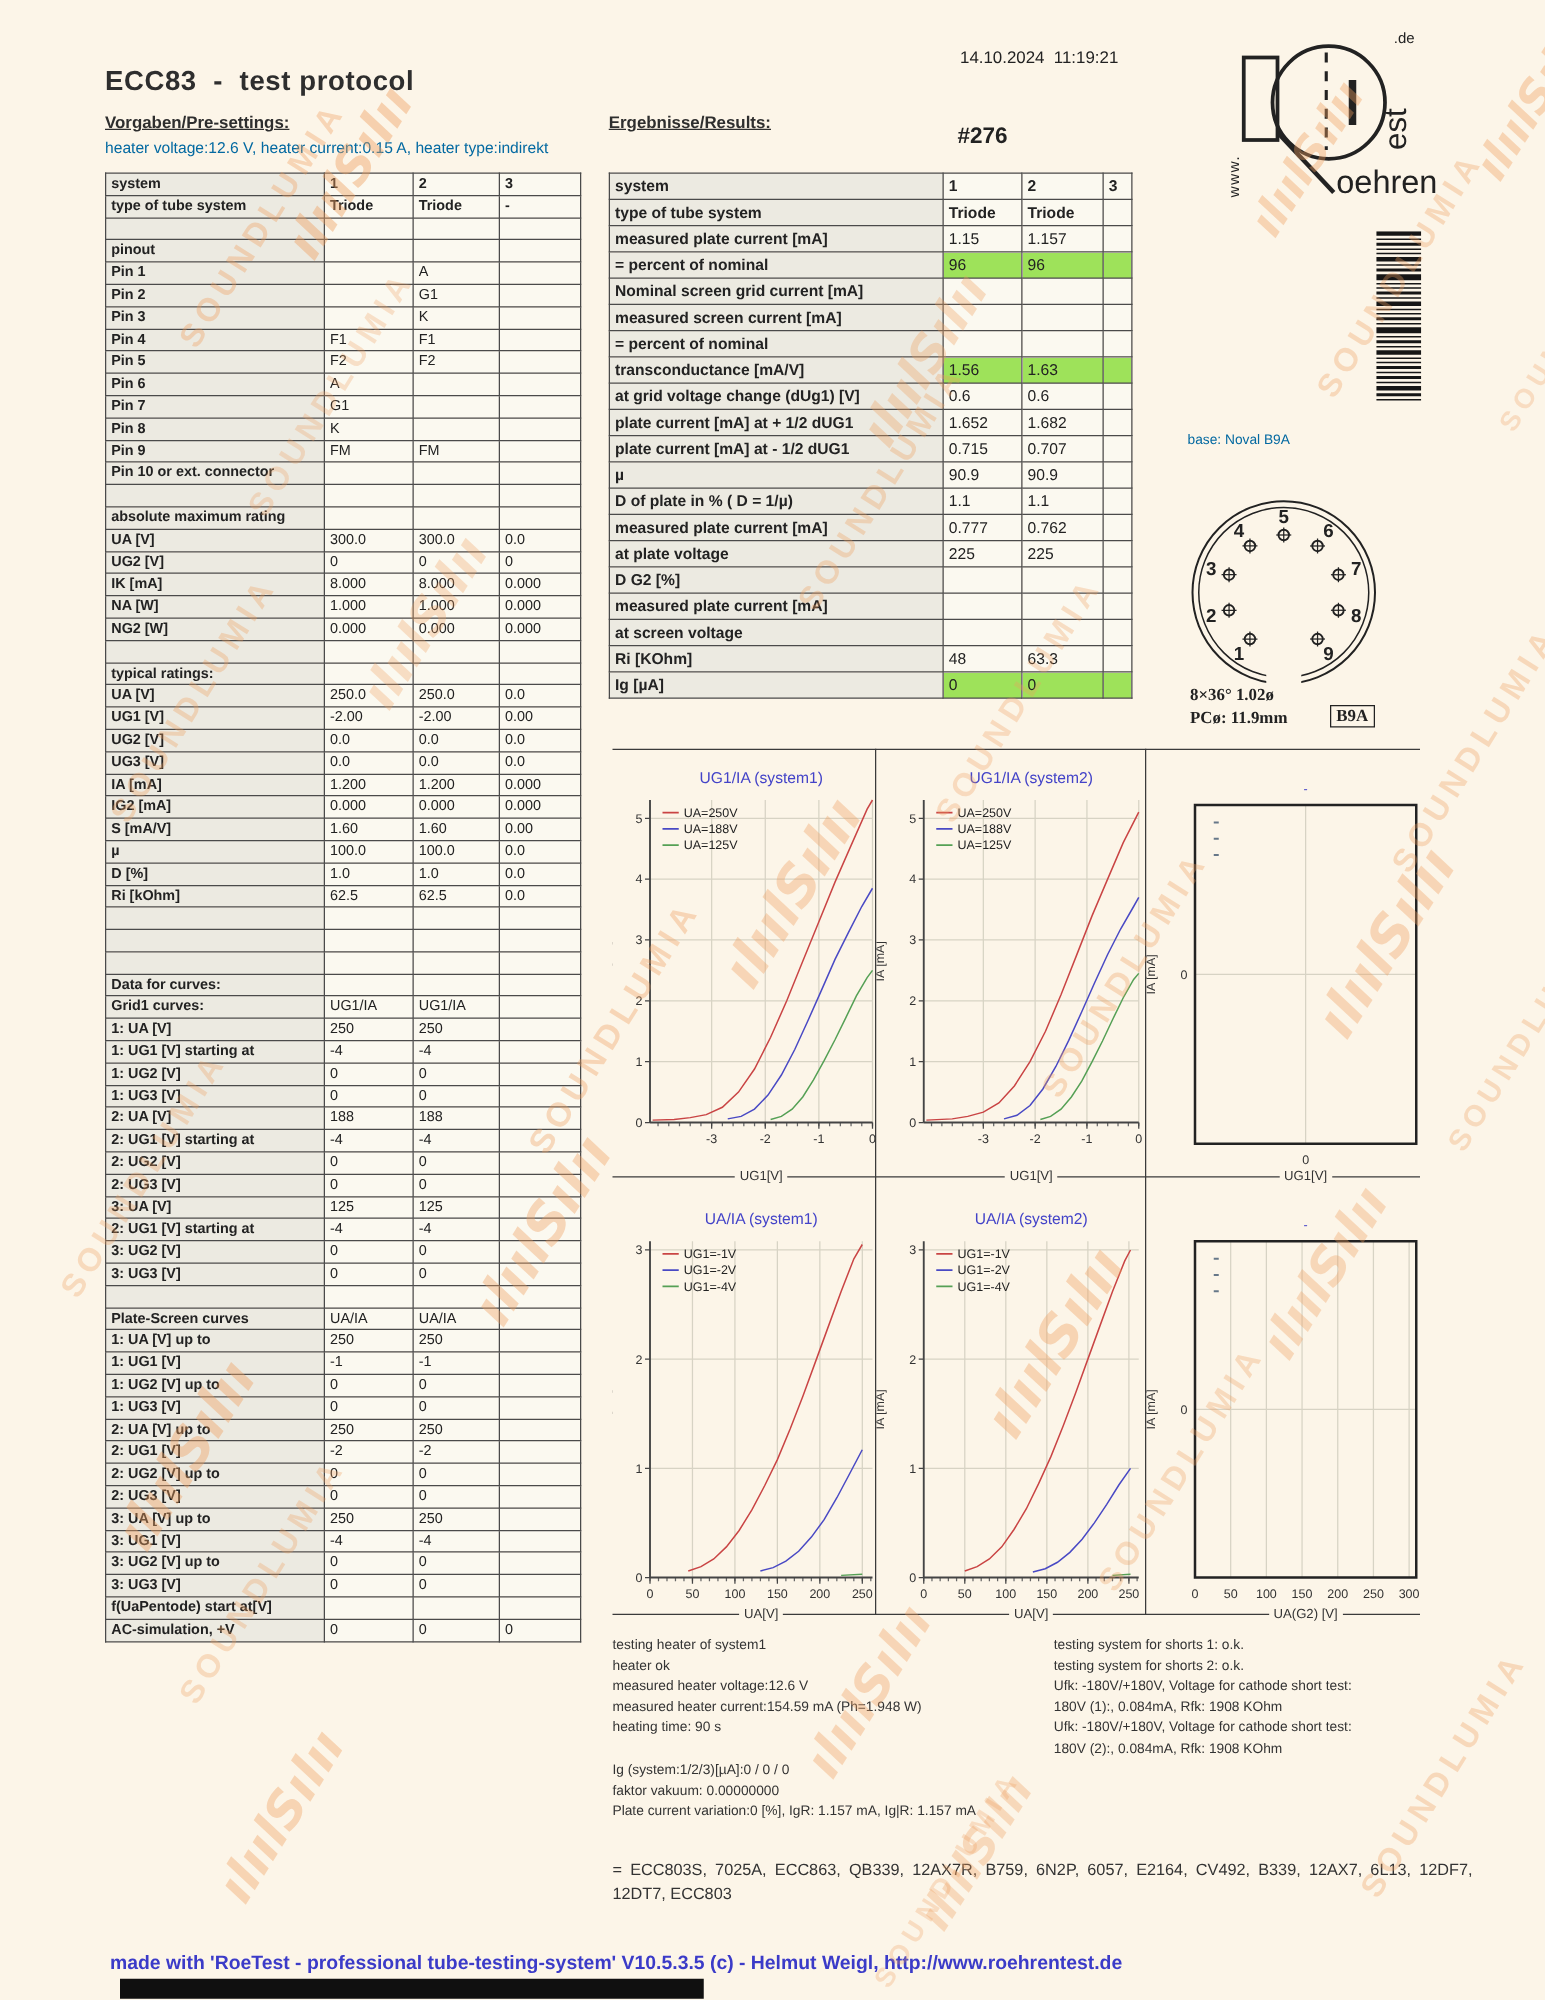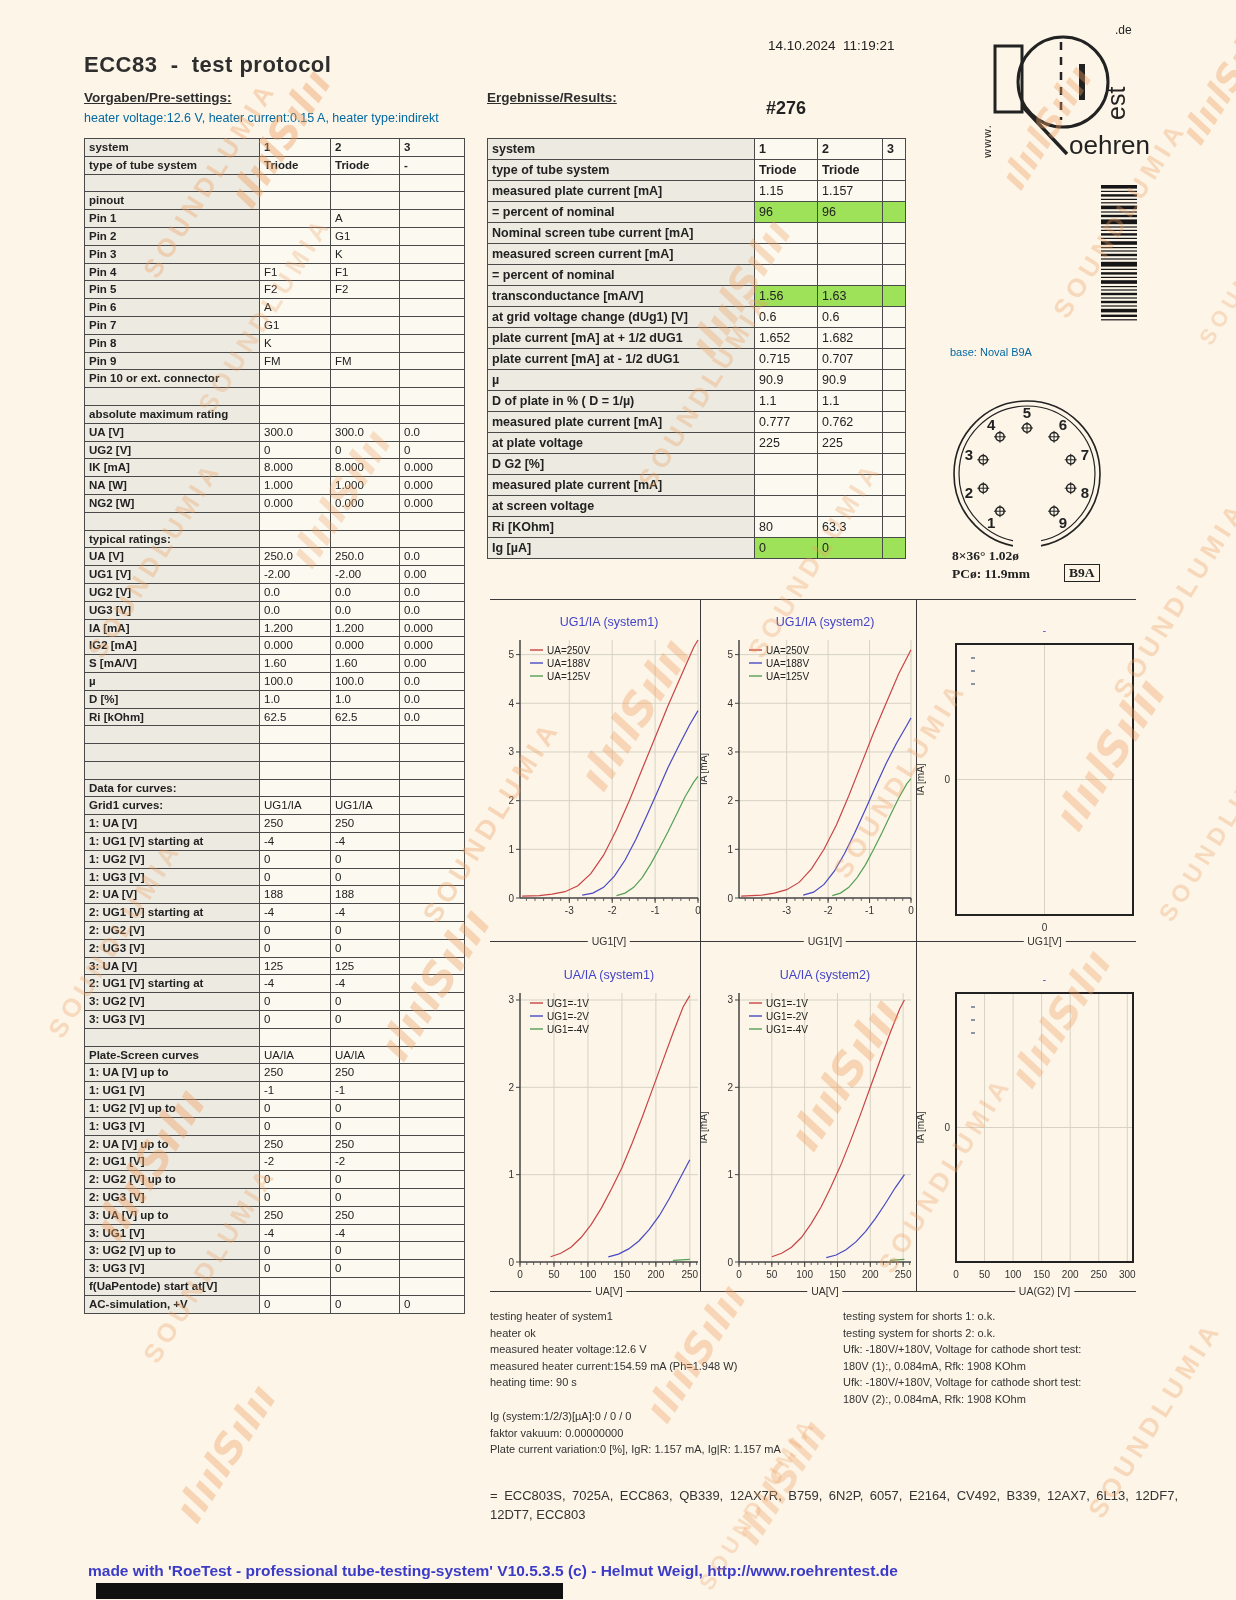--- a/index.html
+++ b/index.html
@@ -525,21 +525,21 @@
         <td class="val">1.157</td>
         <td class="val"></td>
       </tr>
       <tr>
         <td class="lbl">= percent of nominal</td>
         <td class="val hl">96</td>
         <td class="val hl">96</td>
         <td class="val hl"></td>
       </tr>
       <tr>
-        <td class="lbl">Nominal screen tube current [mA]</td>
+        <td class="lbl">Nominal screen grid current [mA]</td>
         <td class="val"></td>
         <td class="val"></td>
         <td class="val"></td>
       </tr>
       <tr>
         <td class="lbl">measured screen current [mA]</td>
         <td class="val"></td>
         <td class="val"></td>
         <td class="val"></td>
       </tr>
@@ -610,21 +610,21 @@
         <td class="val"></td>
       </tr>
       <tr>
         <td class="lbl">at screen voltage</td>
         <td class="val"></td>
         <td class="val"></td>
         <td class="val"></td>
       </tr>
       <tr>
         <td class="lbl">Ri [KOhm]</td>
-        <td class="val">80</td>
+        <td class="val">48</td>
         <td class="val">63.3</td>
         <td class="val"></td>
       </tr>
       <tr>
         <td class="lbl">Ig [µA]</td>
         <td class="val hl">0</td>
         <td class="val hl">0</td>
         <td class="val hl"></td>
       </tr>
     </tbody>

